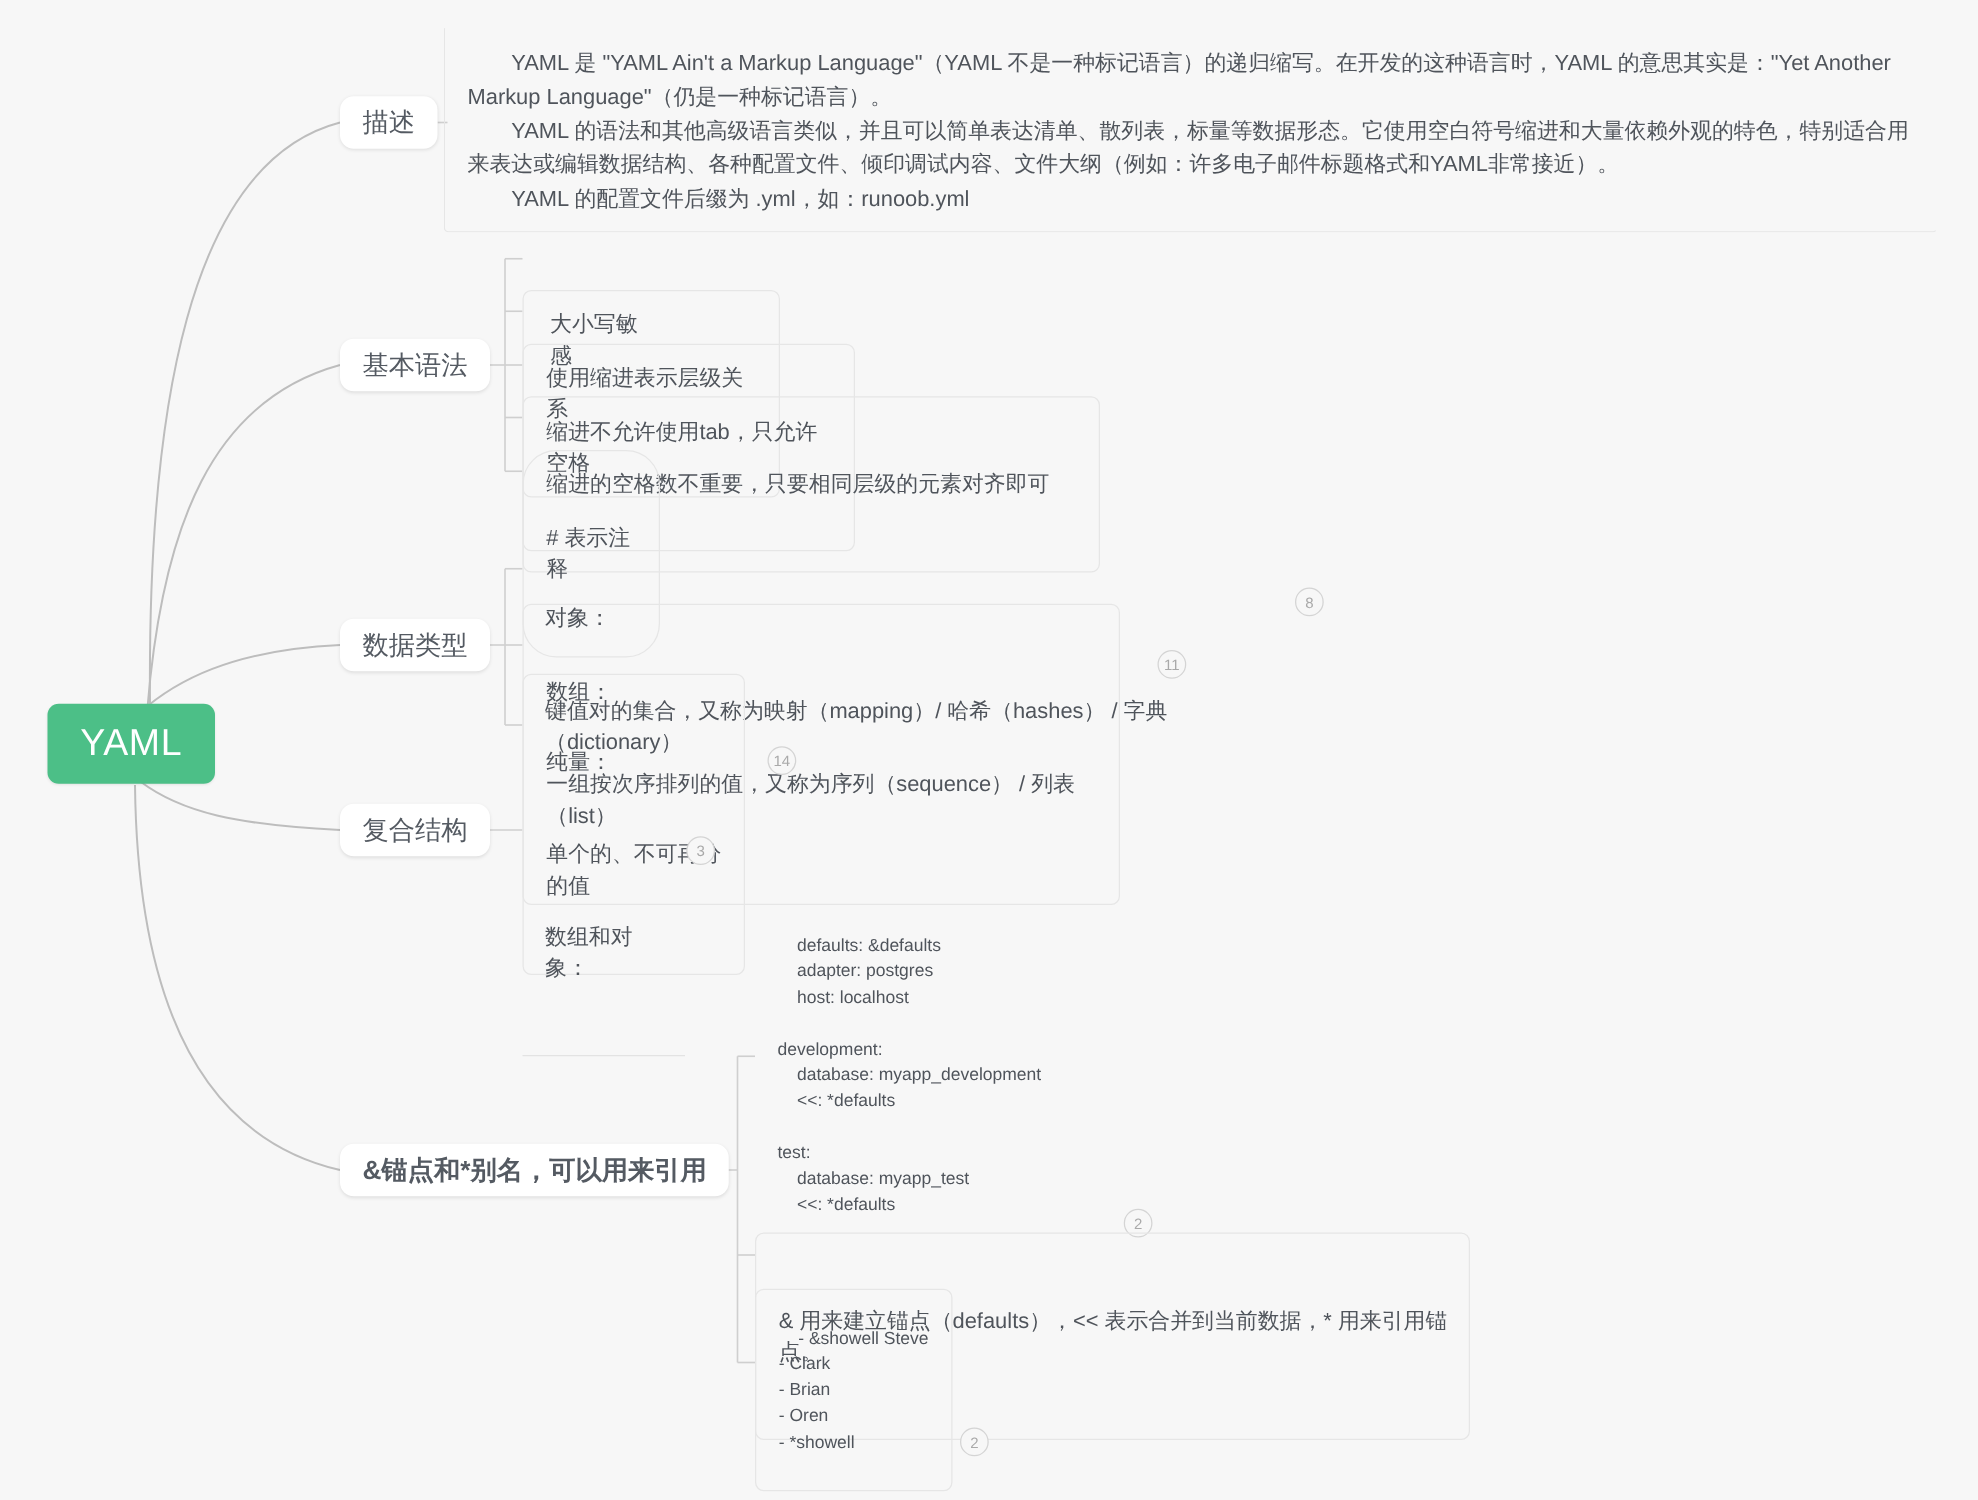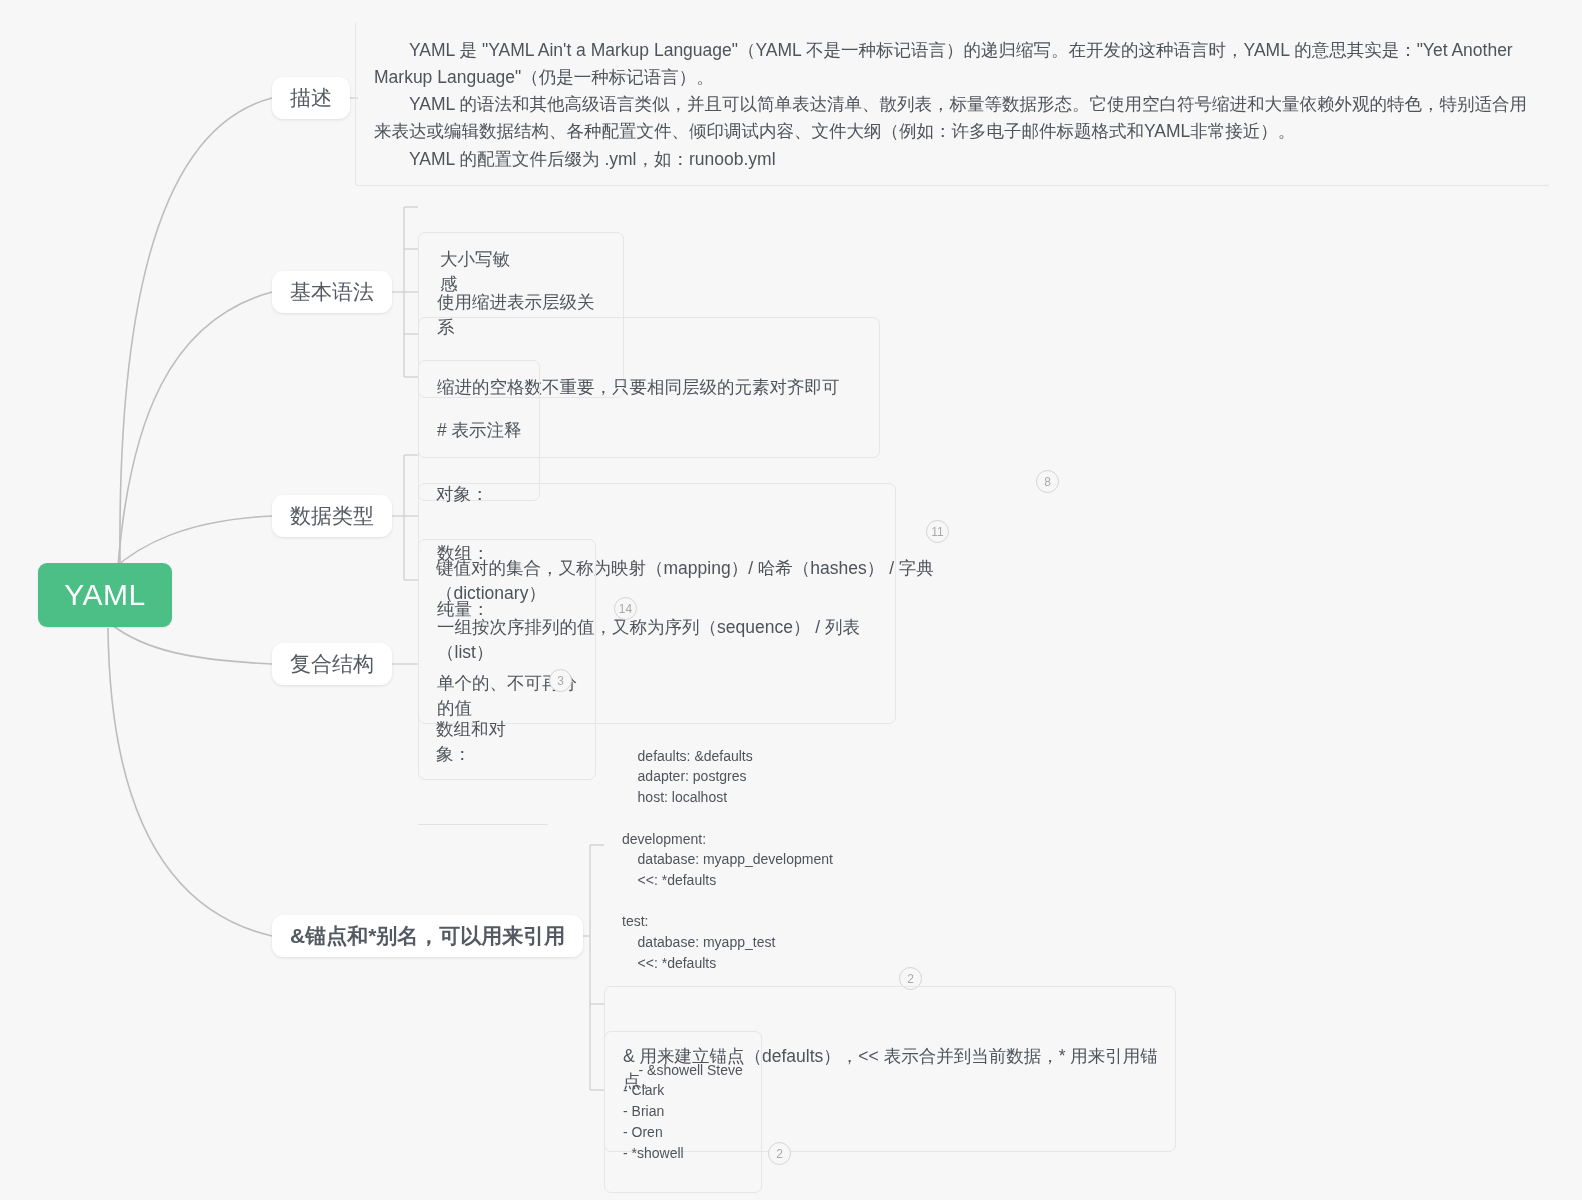--- a/index.html
+++ b/index.html
@@ -217,24 +217,27 @@
     <p>YAML 的语法和其他高级语言类似，并且可以简单表达清单、散列表，标量等数据形态。它使用空白符号缩进和大量依赖外观的特色，特别适合用来表达或编辑数据结构、各种配置文件、倾印调试内容、文件大纲（例如：许多电子邮件标题格式和YAML非常接近）。</p>
     <p>YAML 的配置文件后缀为 .yml，如：runoob.yml</p>
   </div>
 
   <div class="leaf noborder" style="left:408px; top:190px; width:116px;margin-left:14px;">
     <span class="line">大小写敏感</span>
   </div>
   <div class="leaf plain" style="left:418px; top:232px; width:206px;">
     <span class="line">使用缩进表示层级关系</span>
   </div>
+  <div class="leaf plain" style="left:418px; top:275px; width:266px;">
+    <span class="line">缩进不允许使用tab，只允许空格</span>
+  </div>
   <div class="leaf plain" style="left:418px; top:317px; width:462px;">
     <span class="line">缩进的空格数不重要，只要相同层级的元素对齐即可</span>
   </div>
-  <div class="leaf plain" style="left:418px; top:360px; width:122px;">
+  <div class="leaf plain" style="left:418px; top:360px; width:110px;border-radius:27px;">
     <span class="line"># 表示注释</span>
   </div>
 
   <div class="leaf noborder" style="left:418px; top:425px; width:610px;">
     <span class="line">对象：</span>
     <span class="line">键值对的集合，又称为映射（mapping）/ 哈希（hashes） / 字典（dictionary）</span>
   </div>
   <span class="badge" style="left:1036px; top:470px;">8</span>
 
   <div class="leaf plain" style="left:418px; top:483px; width:478px;">
@@ -242,21 +245,21 @@
     <span class="line">一组按次序排列的值，又称为序列（sequence） / 列表（list）</span>
   </div>
   <span class="badge" style="left:904px; top:520px;margin-left:22px;">11</span>
 
   <div class="leaf plain" style="left:418px; top:539px; width:178px;">
     <span class="line">纯量：</span>
     <span class="line">单个的、不可再分的值</span>
   </div>
   <span class="badge" style="left:614px; top:597px;">14</span>
 
-  <div class="leaf noborder" style="left:418px; top:660px; width:130px; border-bottom:1px solid #e3e3e3; border-radius:0;">
+  <div class="leaf noborder" style="left:418px; top:680px; width:130px; border-bottom:1px solid #e3e3e3; border-radius:0;">
     <span class="line">数组和对象：</span>
   </div>
   <span class="badge" style="left:549px; top:669px;">3</span>
 
   <div class="leaf noborder code" style="left:604px; top:718px; width:560px;">
     <span>defaults: &amp;defaults
     adapter: postgres
     host: localhost
 
 development:

